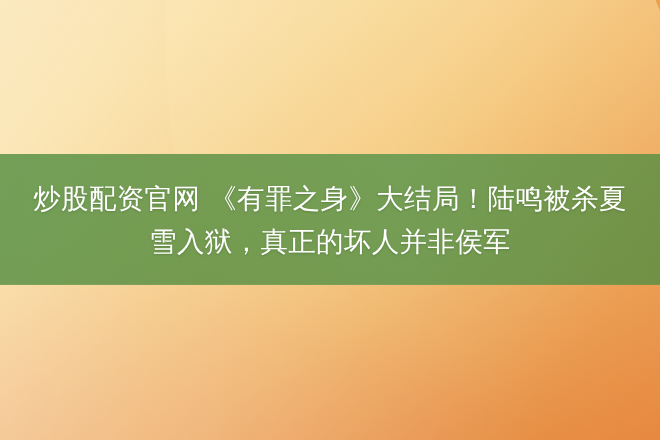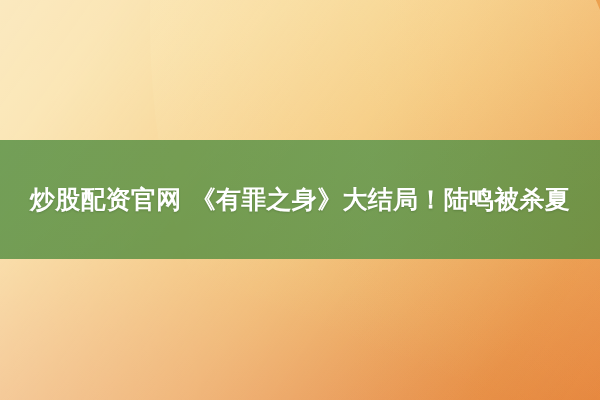--- a/index.html
+++ b/index.html
@@ -119,21 +119,21 @@
     flex-direction: column;
     align-items: center;
     justify-content: center;
     gap: 6px;
     padding: 0 10px;
     box-sizing: border-box;
   }
   .band-text .line {
     color: #ffffff;
     font-size: 25px;
-    font-weight: bold;
+    font-weight: normal;
     line-height: 1.32;
     letter-spacing: 0.3px;
     text-align: center;
     white-space: nowrap;
     text-shadow: 0 1px 2px rgba(40,70,30,0.28);
   }
 </style>
 </head>
 <body>
 
@@ -144,15 +144,16 @@
   <div class="layer-bottomleft"></div>
 
   <div class="layer-ellipse"></div>
   <div class="layer-ellipse2"></div>
 
   <div class="layer-band"></div>
   <div class="layer-band-tint"></div>
 
   <div class="band-text">
     <div class="line">炒股配资官网 《有罪之身》大结局！陆鸣被杀夏</div>
+    <div class="line">雪入狱，真正的坏人并非侯军</div>
   </div>
 
 </div>
 
 </body></html>

